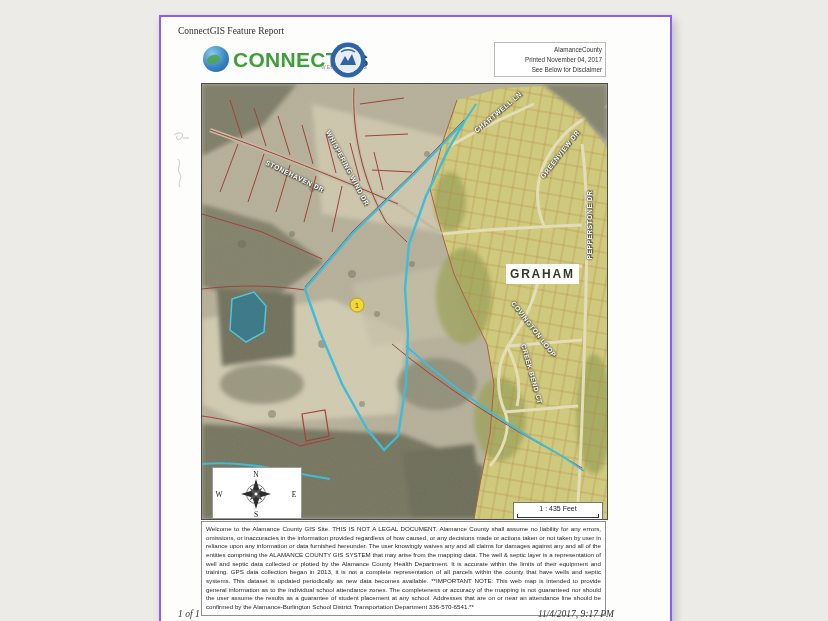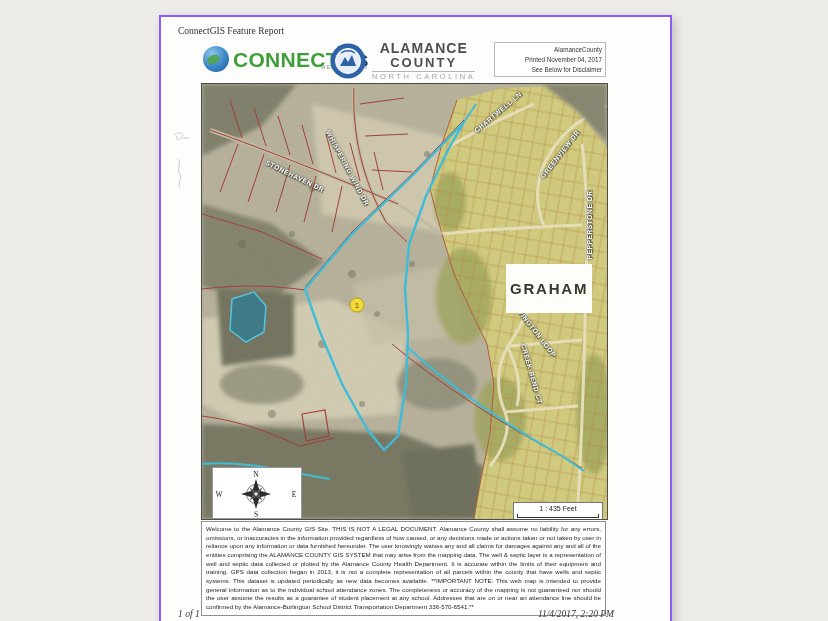--- a/index.html
+++ b/index.html
@@ -39,21 +39,21 @@
           white-space:nowrap;transform:translate(-50%,-50%) rotate(var(--r));
           text-shadow:0 0 2px rgba(70,70,58,.95),0 0 2px rgba(70,70,58,.95),1px 1px 1px rgba(60,60,50,.8);}
   .s0{left:93px;top:92px;--r:26deg;}
   .s1{left:146px;top:84px;--r:62deg;}
   .s2{left:296px;top:28px;--r:-40deg;}
   .s3{left:358px;top:70px;--r:-52deg;}
   .s4{left:387px;top:141px;--r:-90deg;}
   .s5{left:332px;top:245px;--r:52deg;}
   .s6{left:330px;top:290px;--r:74deg;}
   .city-label{position:absolute;left:304px;top:180px;background:rgba(255,255,255,.96);
-              padding:16px 4px;font-size:15px;font-weight:600;letter-spacing:1.8px;color:#33392b;}
+              padding:3px 4px;font-size:12px;font-weight:600;letter-spacing:1.8px;color:#33392b;}
   .compass-box{position:absolute;left:10px;top:383px;width:88px;height:50px;background:#fff;
                border:1px solid #9a9a9a;}
   .scale-box{position:absolute;right:4px;top:418px;width:88px;height:16px;background:#fff;
              border:1px solid #777;font-size:7px;color:#222;text-align:center;line-height:11px;}
   .scale-line{position:absolute;left:3px;right:3px;bottom:1px;height:3px;
               border-left:1px solid #333;border-right:1px solid #333;border-bottom:1px solid #333;}
   
   .disclaimer{position:absolute;left:40px;top:504px;width:395px;border:1px solid #8f8f8f;
               background:#fff;padding:3px 4px;font-size:6.2px;line-height:1.4;color:#1f1f1f;
               text-align:justify;}
@@ -84,25 +84,20 @@
         </span>
       </div>
       <div class="county-logo">
         <svg width="38" height="38" viewBox="0 0 38 38">
           <circle cx="19" cy="19" r="17.5" fill="#2e63a8"></circle>
           <circle cx="19" cy="19" r="12.5" fill="#e6edf6"></circle>
           <circle cx="19" cy="19" r="12.5" fill="none" stroke="#ffffff" stroke-width="1"></circle>
           <path d="M11,24 L16,15 L19,20 L23,13 L27,24 Z" fill="#2e63a8"></path>
           <path d="M12,11 C16,8 22,8 26,11" stroke="#2e63a8" stroke-width="1.4" fill="none"></path>
         </svg>
-        <div class="county-text">
-          <div class="county-l1">ALAMANCE</div>
-          <div class="county-l2">COUNTY</div>
-          <div class="county-l3">NORTH CAROLINA</div>
-        </div>
       </div>
       <div class="print-info">
         <div>AlamanceCounty</div>
         <div>Printed November 04, 2017</div>
         <div>See Below for Disclaimer</div>
       </div>
     </div>
 
     <div class="map-frame">
       <svg class="terrain" width="405" height="435" viewBox="0 0 405 435">
@@ -254,17 +249,17 @@
       <div class="scale-box">
         <span>1 : 435 Feet</span>
         <div class="scale-line"></div>
       </div>
     </div>
 
     <div class="disclaimer">Welcome to the Alamance County GIS Site. THIS IS NOT A LEGAL DOCUMENT. Alamance County shall assume no liability for any errors, omissions, or inaccuracies in the information provided regardless of how caused, or any decisions made or actions taken or not taken by user in reliance upon any information or data furnished hereunder. The user knowingly waives any and all claims for damages against any and all of the entities comprising the ALAMANCE COUNTY GIS SYSTEM that may arise from the mapping data. The well &amp; septic layer is a representation of well and septic data collected or plotted by the Alamance County Health Department. It is accurate within the limits of their equipment and training. GPS data collection began in 2013, it is not a complete representation of all parcels within the county that have wells and septic systems. This dataset is updated periodically as new data becomes available. **IMPORTANT NOTE: This web map is intended to provide general information as to the individual school attendance zones. The completeness or accuracy of the mapping is not guaranteed nor should the user assume the results as a guarantee of student placement at any school. Addresses that are on or near an attendance line should be confirmed by the Alamance-Burlington School District Transportation Department 336-570-6541.**</div>
 
     <div class="print-footer">
       <span>1 of 1</span>
-      <span>11/4/2017, 2:20 PM</span>
+      <span>11/4/2017, 9:17 PM</span>
     </div>
 
   </div>
 </div>
 
 </body></html>

